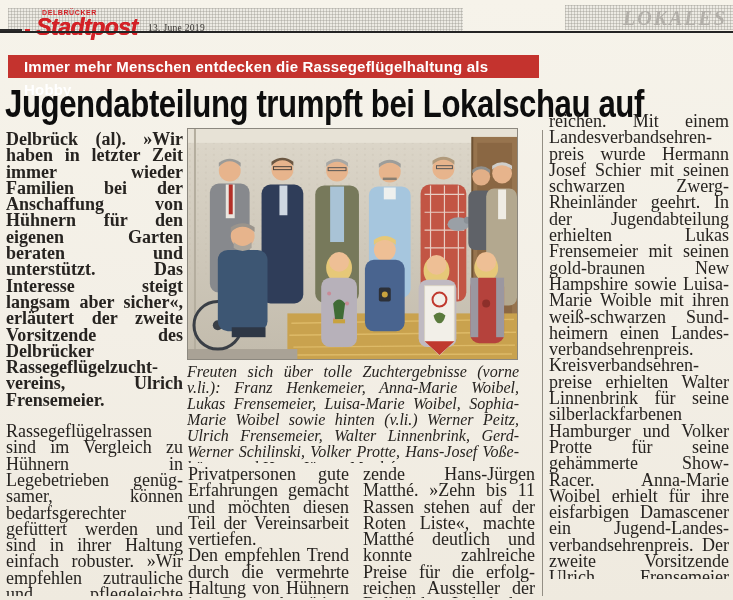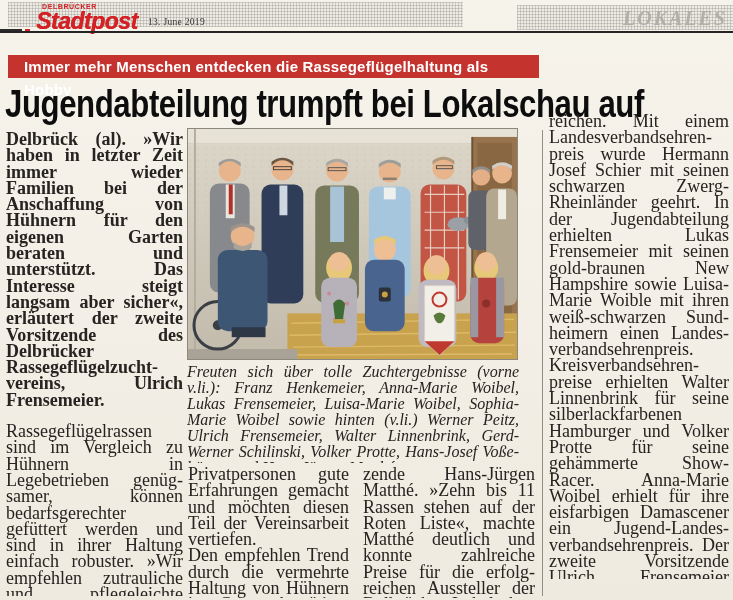--- a/index.html
+++ b/index.html
@@ -8,22 +8,22 @@
     background:linear-gradient(180deg,#f6f3ea 0%,#f3efe6 55%,#efeadf 100%);
     font-family:"Liberation Serif", serif; color:#262320;
   }
   
   .halftone{
     background-color:#edebe4;
     background-image:
       repeating-linear-gradient(0deg, rgba(150,148,140,.38) 0 1px, transparent 1px 3px),
       repeating-linear-gradient(90deg, rgba(150,148,140,.38) 0 1px, transparent 1px 3px);
   }
-  .strip-left{position:absolute; left:8px; top:2px; width:455px; height:25px;}
-  .strip-right{position:absolute; right:0; top:5px; width:168px; height:25px;padding-left:48px;}
+  .strip-left{position:absolute; left:8px; top:8px; width:455px; height:25px;}
+  .strip-right{position:absolute; right:0; top:5px; width:168px; height:25px;}
   .brand-block{position:absolute; left:28px; top:1px; line-height:1;}
   .brand-small{
     font-family:"Liberation Sans",sans-serif; font-weight:bold; font-size:7px;
     color:#d32126; letter-spacing:.6px; display:block; margin-left:6px;
   }
   .brand{
     font-family:"Liberation Sans",sans-serif; font-weight:bold; font-style:italic;
     font-size:23px; color:#d32126; letter-spacing:-.5px; display:inline-block;
     text-shadow:.4px 0 #d32126;
   }

